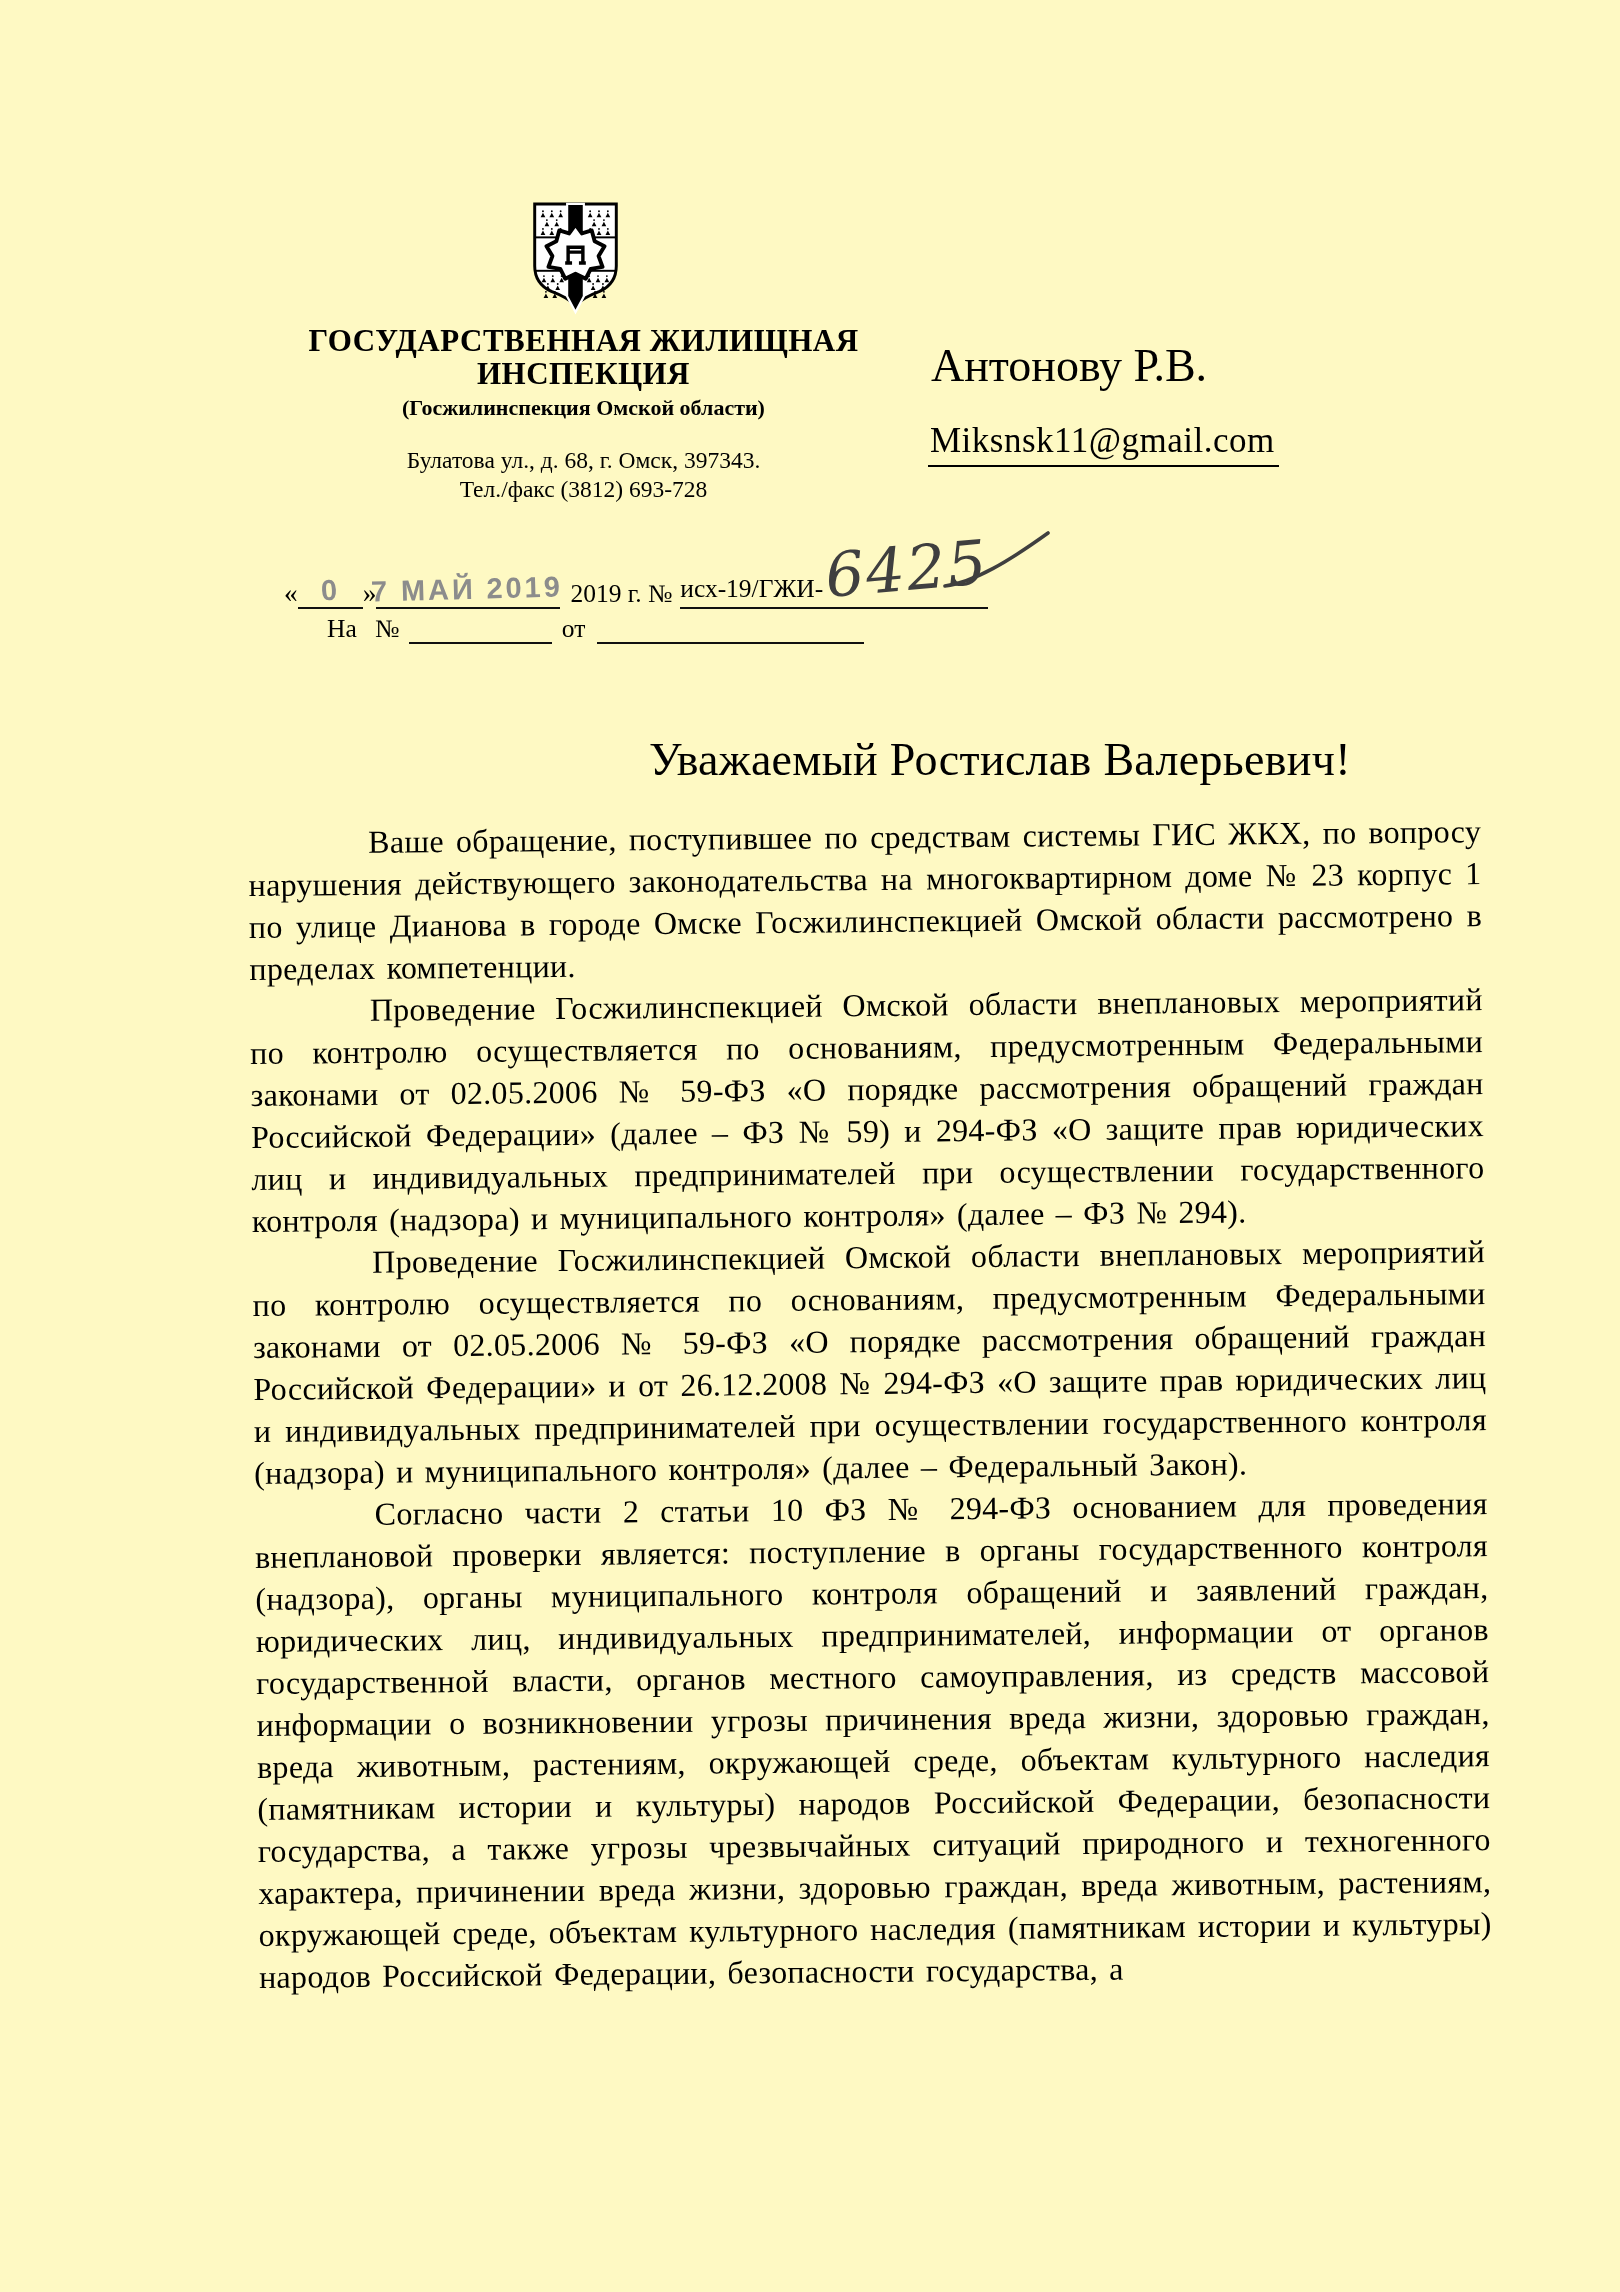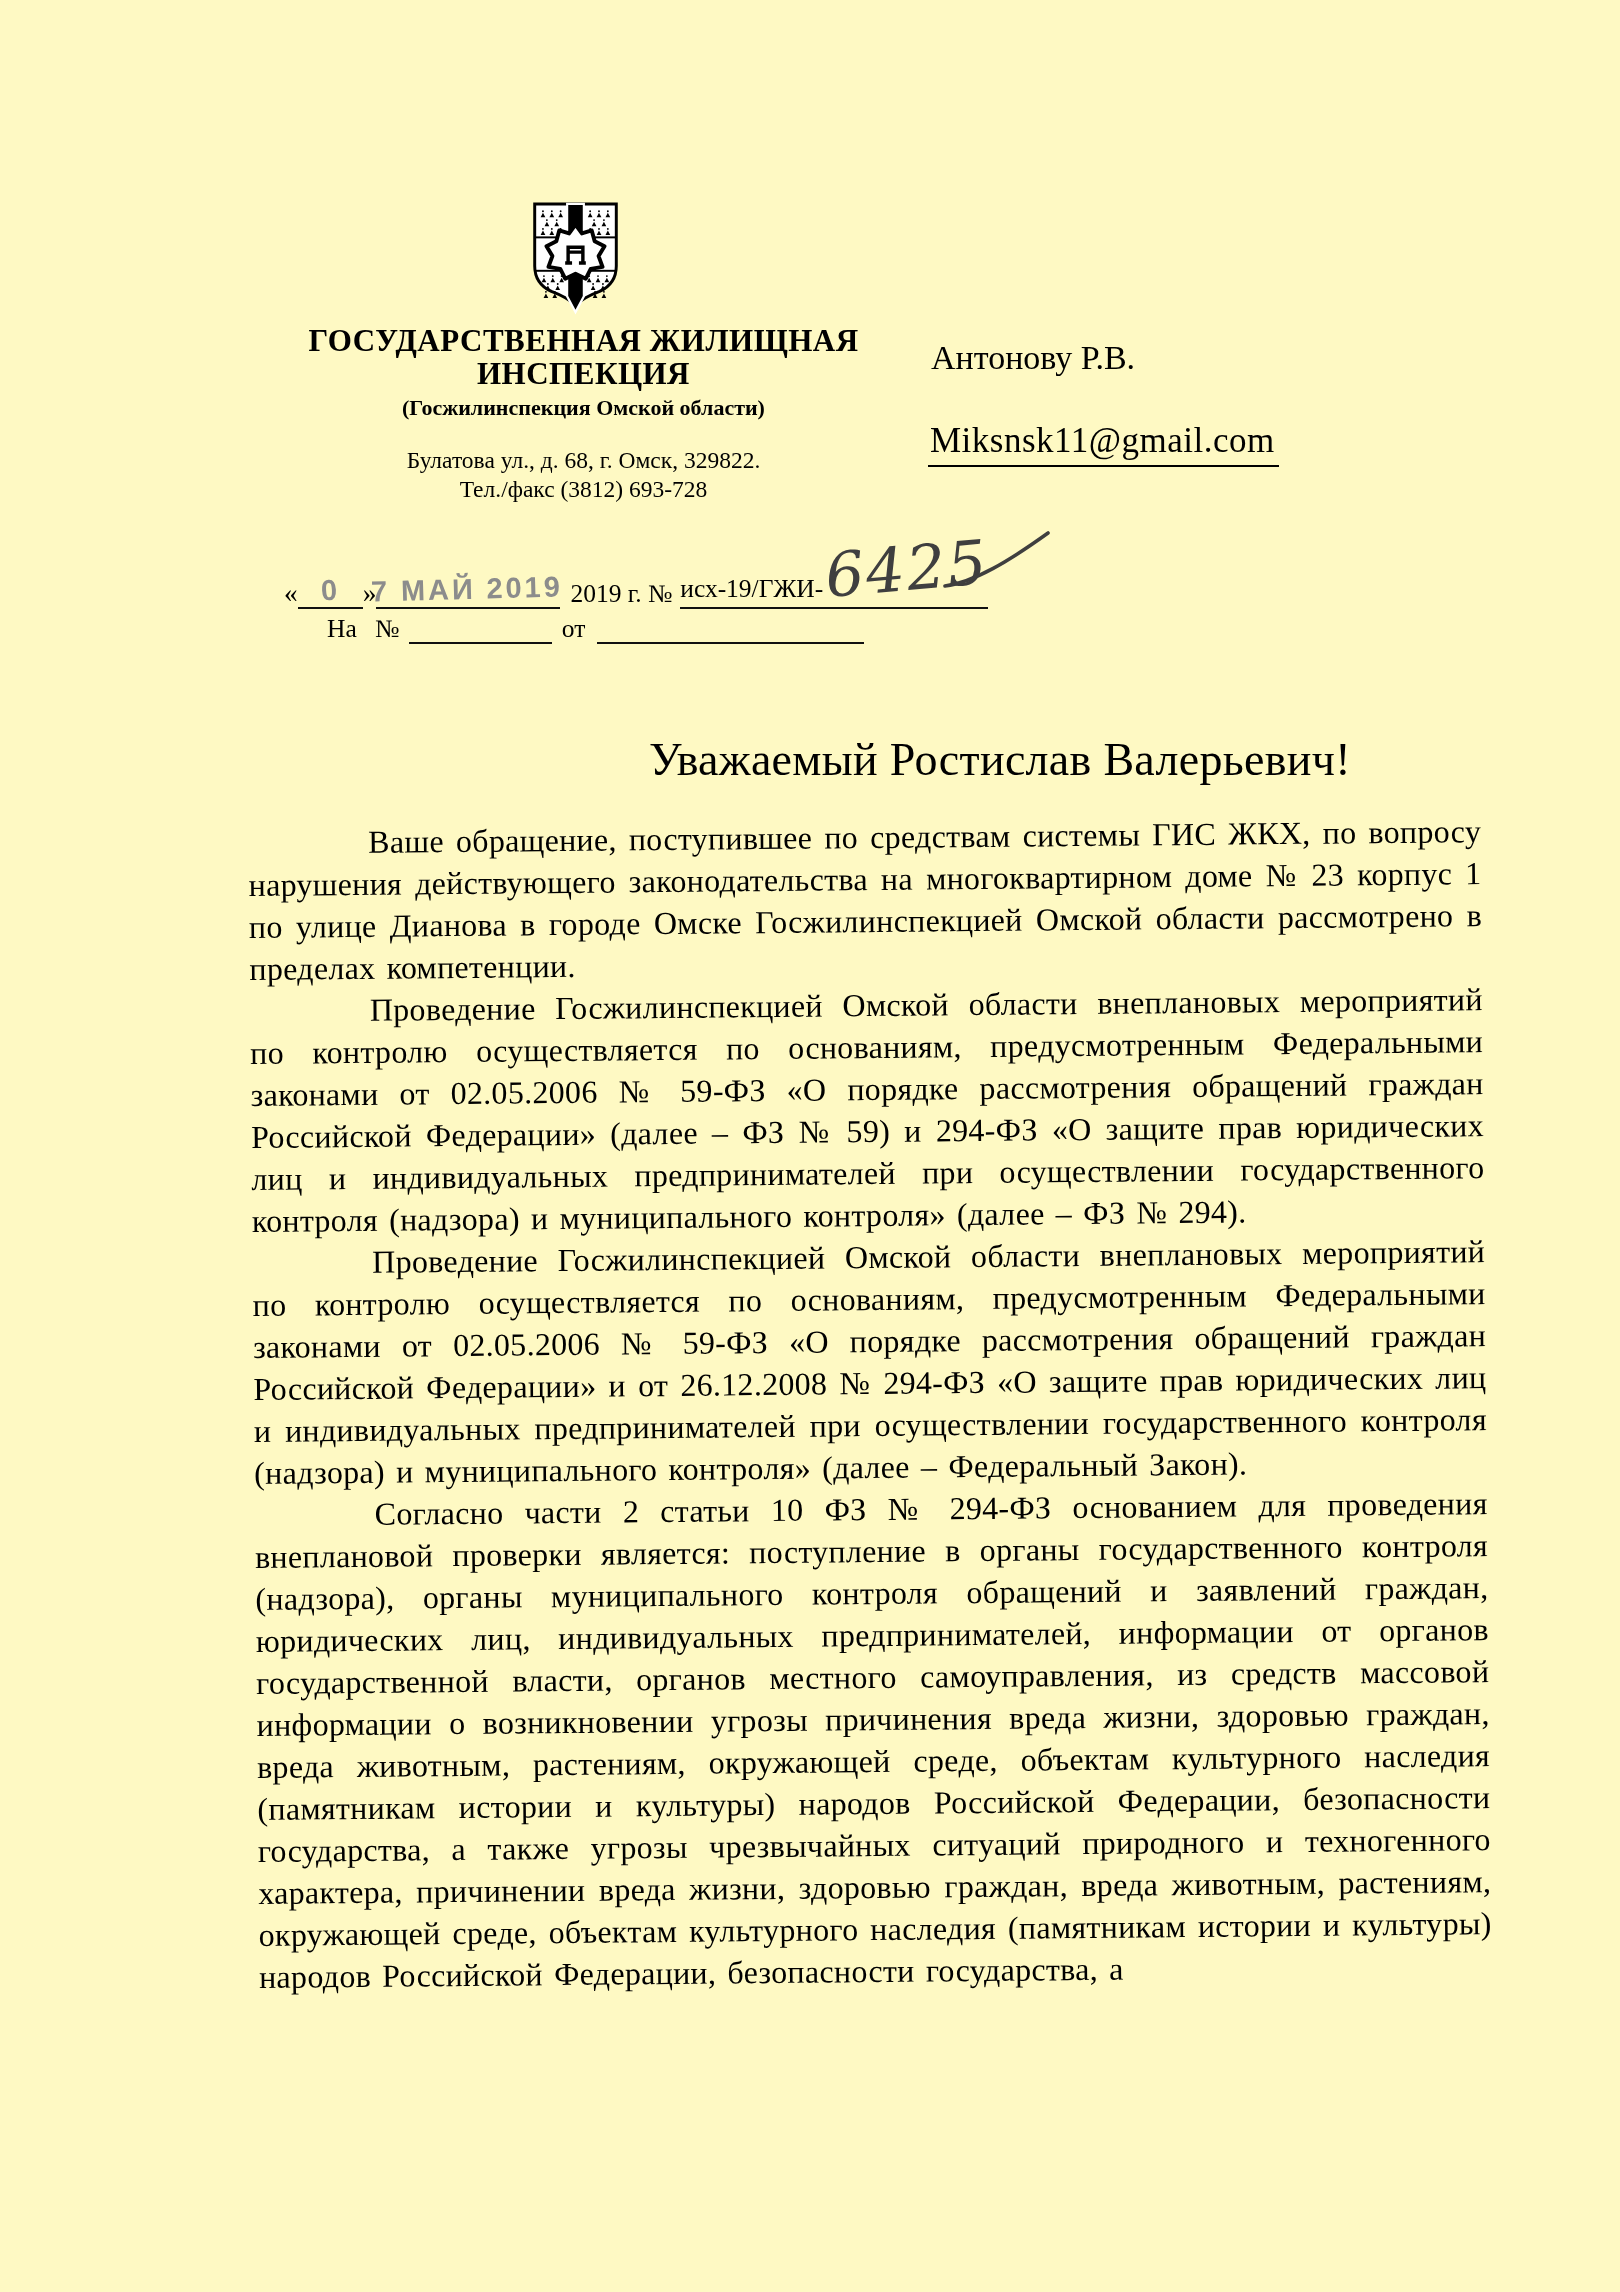--- a/index.html
+++ b/index.html
@@ -15,21 +15,21 @@
 
   
   .emblem { position:absolute; left:530px; top:201px; width:91px; height:116px; }
 
   .letterhead { position:absolute; left:265px; top:324px; width:637px; text-align:center; }
   .org1, .org2, .org3 { font-size:31px; font-weight:bold; line-height:33px; letter-spacing:0.5px; }
   .org4 { font-size:22px; font-weight:bold; line-height:33px; margin-top:1px; }
   .addr { margin-top:21.6px; font-size:23.5px; line-height:29px; }
 
   
-  .recipient-name  { position:absolute; left:931px; top:339px; font-size:34px; }
+  .recipient-name  { position:absolute; left:931px; top:339px; font-size:46px; }
   .recipient-email { position:absolute; left:928px; top:421px; font-size:35px; letter-spacing:0.5px;
                      border-bottom:2.9px solid #000; padding:0 3.9px 3.9px 2px; }
 
   
   .ref-block { position:absolute; left:284px; top:574px; width:882px; font-size:25.5px; white-space:nowrap; }
   .ref-line1 { height:35px; }
   .q { font-size:27.4px; }
   .day-blank { display:inline-block; width:65px; border-bottom:2.9px solid #111; text-align:center; vertical-align:bottom; height:33px; }
   .stamp { font-family:"Liberation Sans", sans-serif; font-weight:bold; color:#8c8c8c; font-size:29px; letter-spacing:2.9px; }
   .stamp-day { display:inline-block; transform:rotate(-3deg); }
@@ -120,21 +120,21 @@
              L35,79 L30,69 L18,67 L22,56 L16,46 L26,41 L29,30 L39,33 Z" fill="#fff" stroke="#000" stroke-width="4" stroke-linejoin="round"></path>
 
     <path d="M38,63 V47 H53 V63 M35,63 H42 M49,63 H56 M38,52 H53" fill="none" stroke="#000" stroke-width="3.5"></path>
   </svg>
 
   <div class="letterhead">
     <div class="org1">ГОСУДАРСТВЕННАЯ ЖИЛИЩНАЯ</div>
     <div class="org2">ИНСПЕКЦИЯ</div>
     <div class="org4">(Госжилинспекция Омской области)</div>
     <div class="addr">
-      <div>Булатова  ул., д. 68, г. Омск, 329822.</div>
+      <div>Булатова  ул., д. 68, г. Омск, 397343.</div>
       <div>Тел./факс (3812) 693-728</div>
     </div>
   </div>
 
   <div class="recipient-name">Антонову Р.В.</div>
   <div class="recipient-email">Miksnsk11@gmail.com</div>
 
   <div class="ref-block">
     <div class="ref-line1">
       <span class="q">«</span><span class="day-blank"><span class="stamp stamp-day">0</span></span><span class="q">»</span><span class="u2"><span class="stamp stamp-rest">7 МАЙ 2019</span></span><span class="year-label">2019 г. №</span><span class="u3"><span>исх-19/ГЖИ-</span><span class="handwritten">6425</span><svg class="swash" width="108" height="61" viewBox="0 0 110 62">

